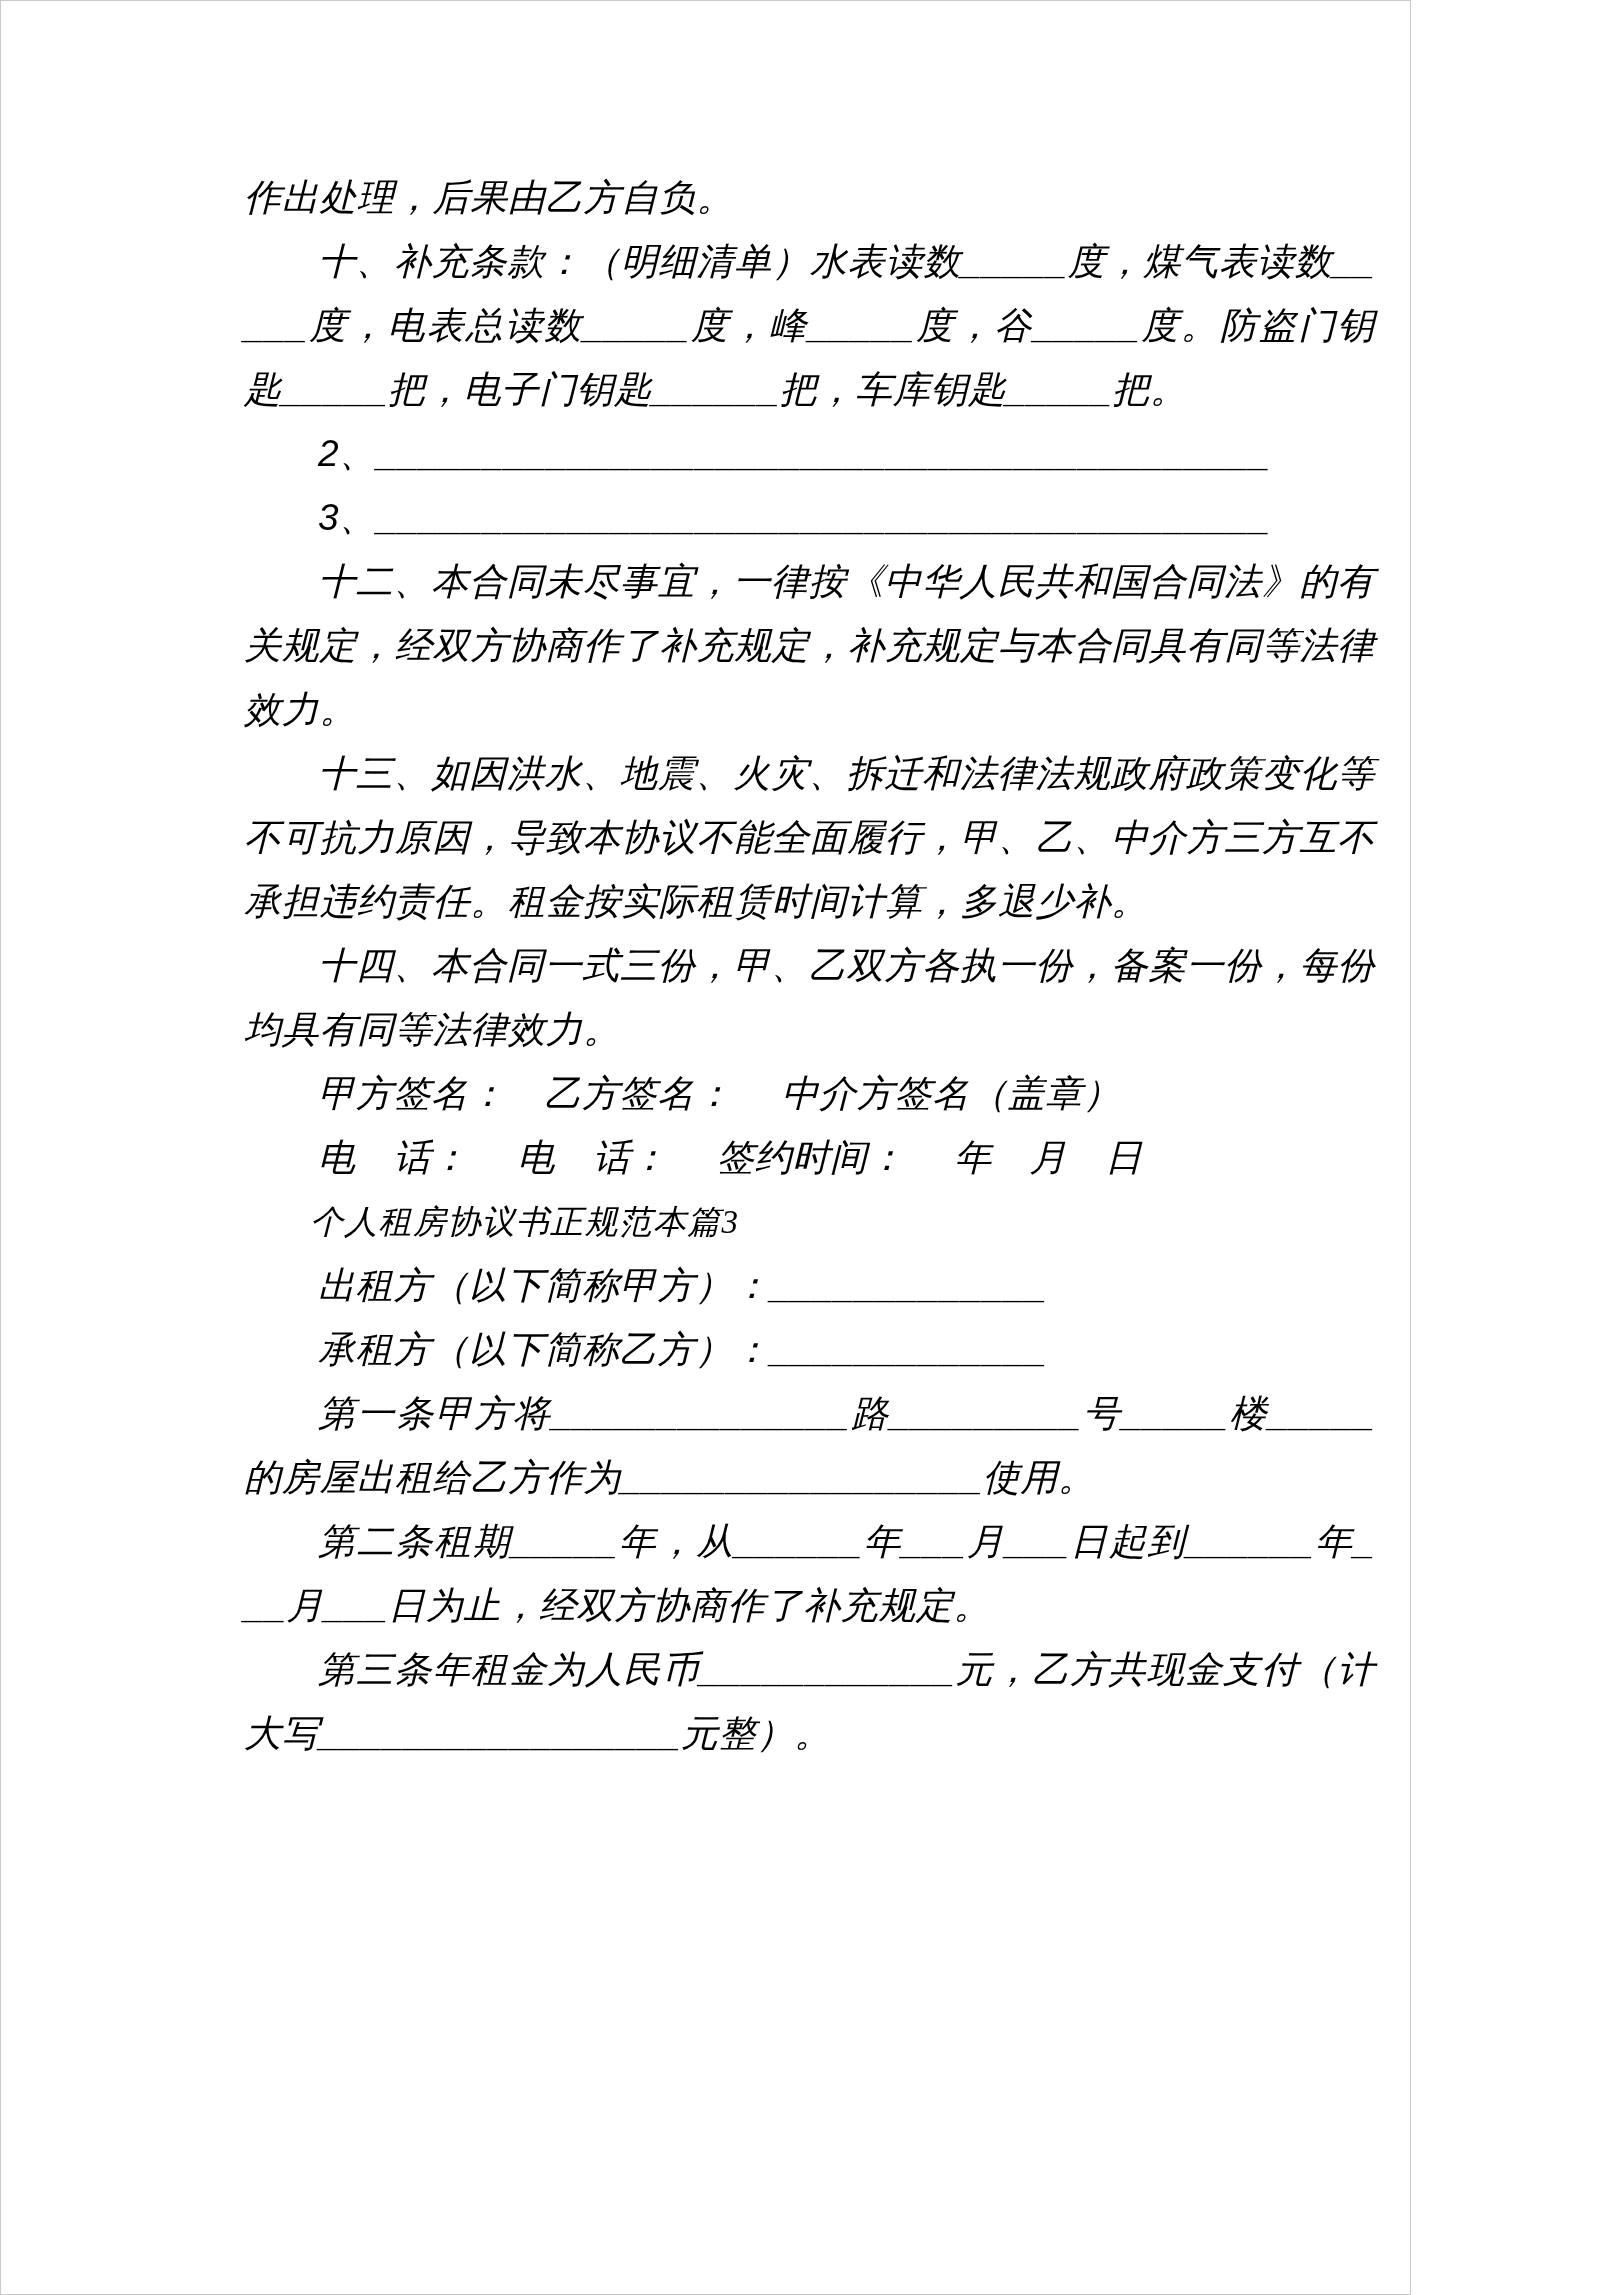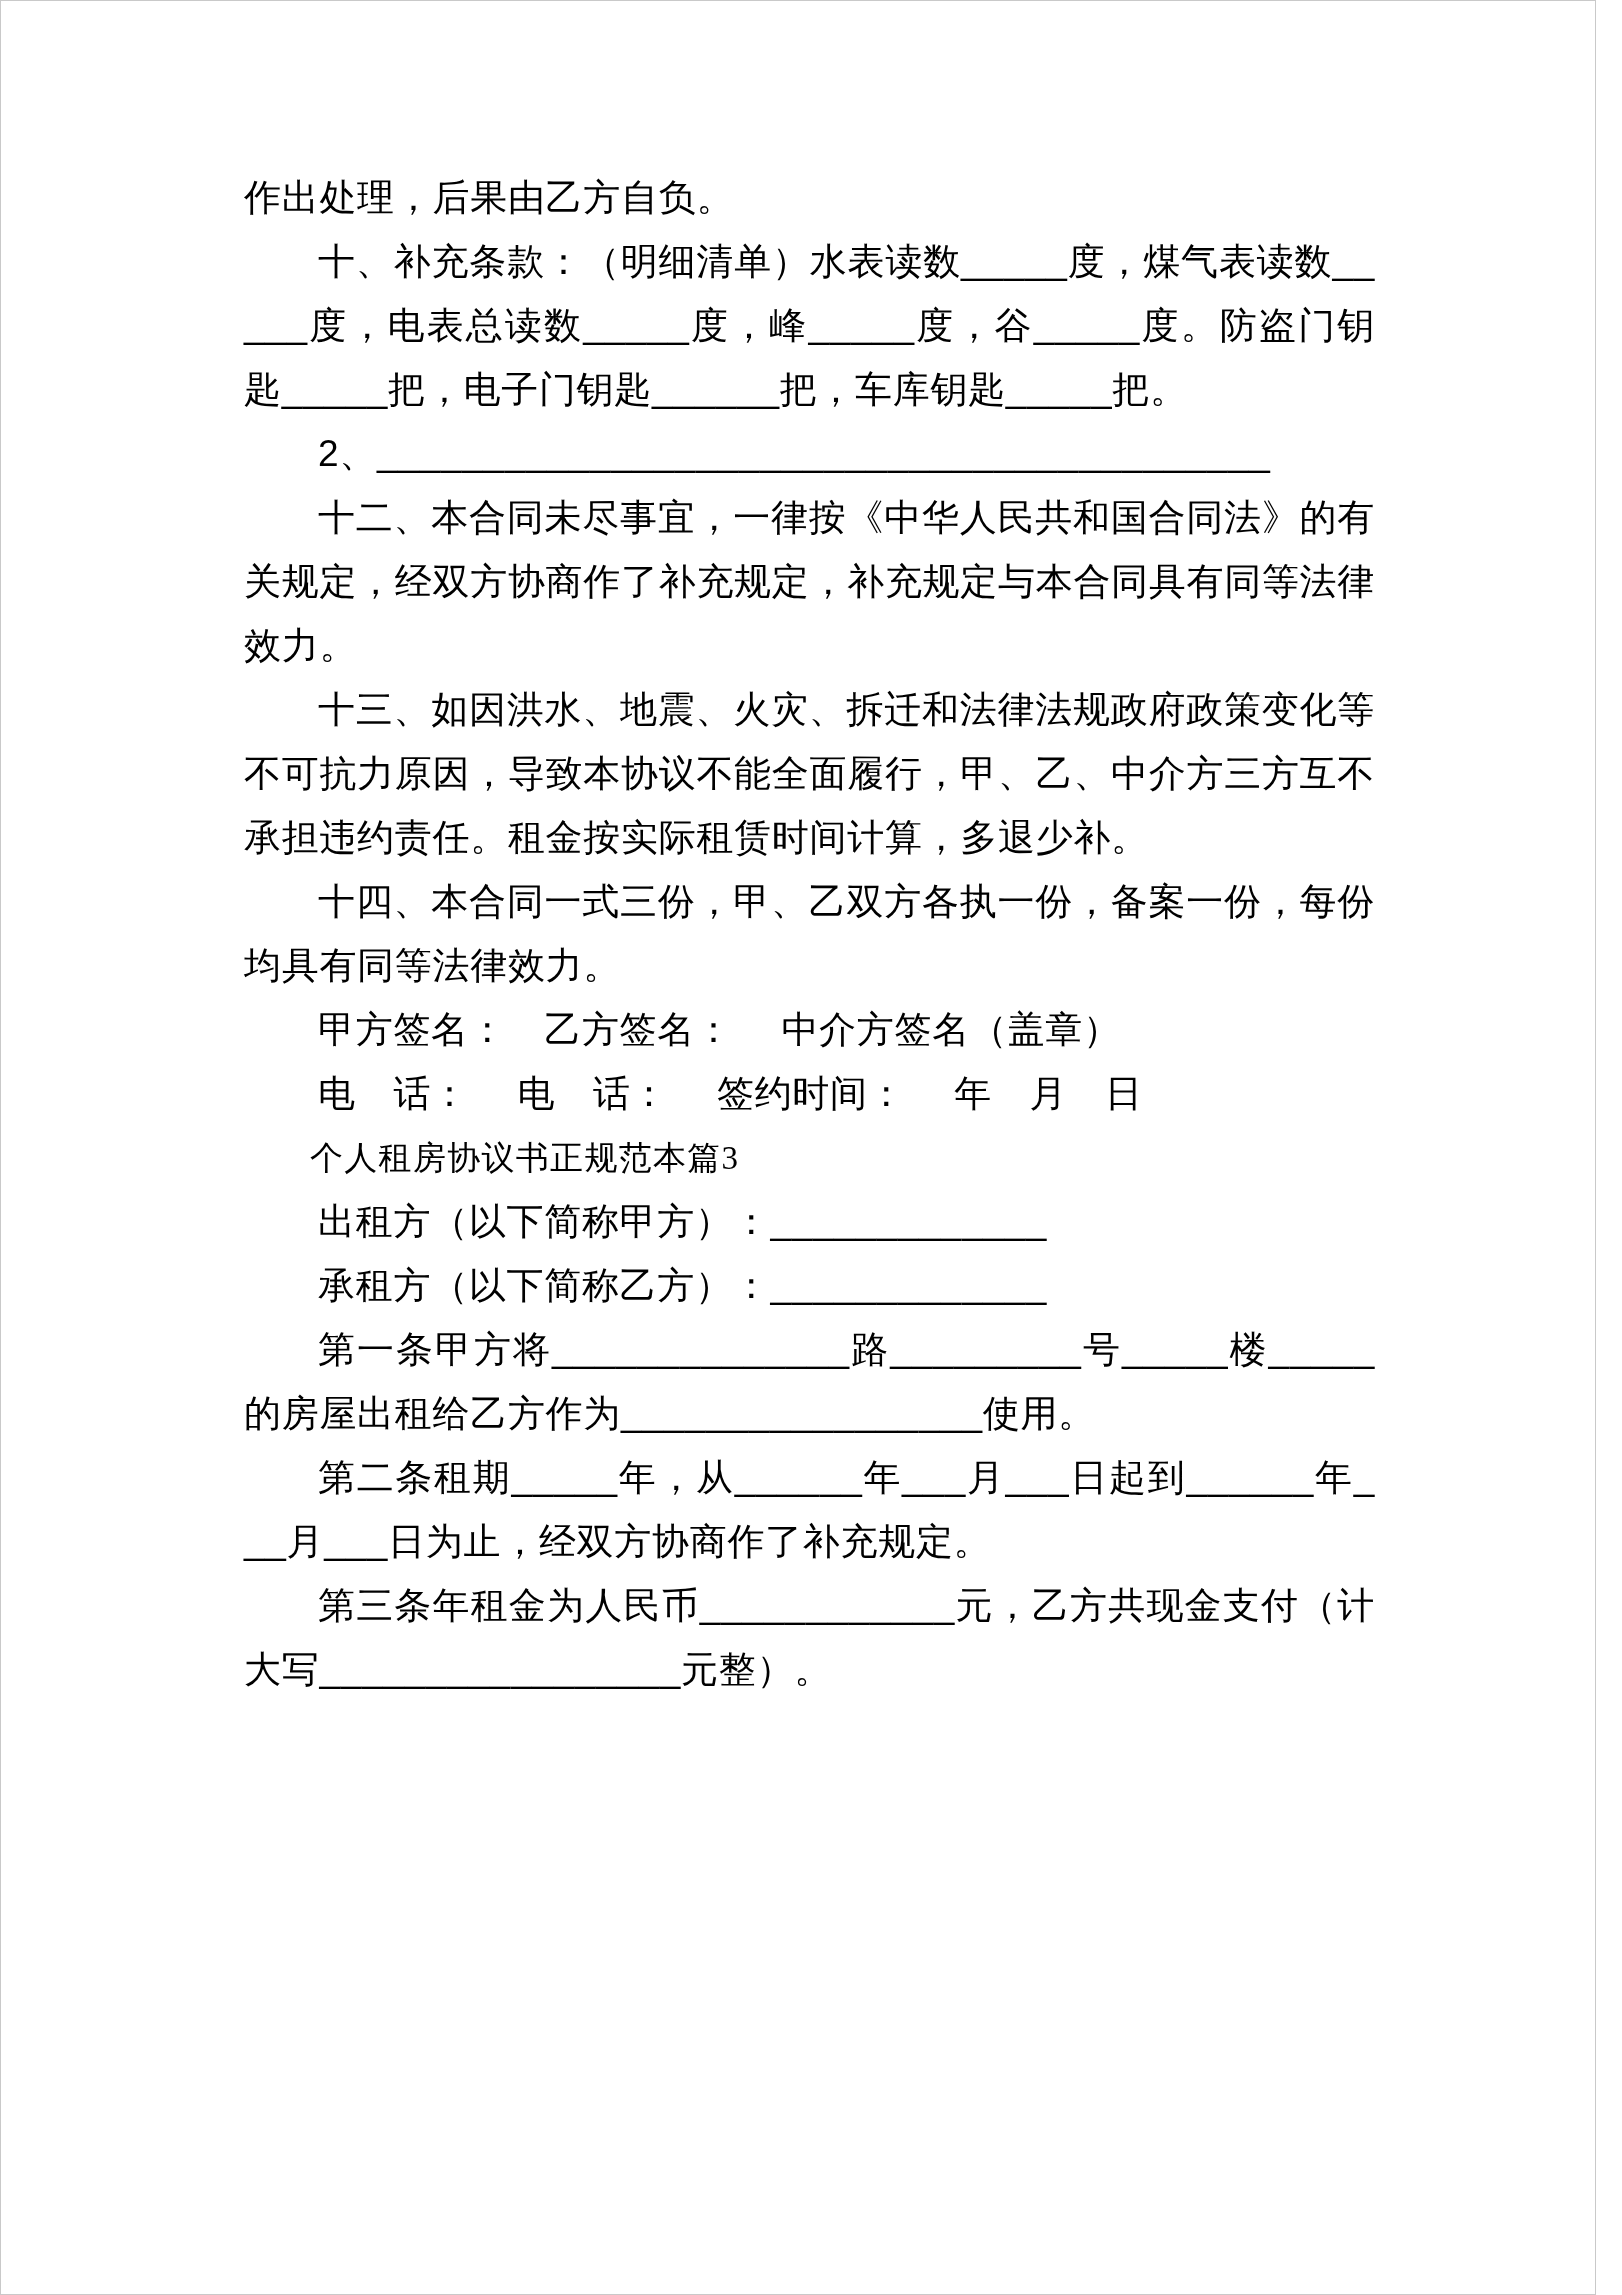--- a/index.html
+++ b/index.html
@@ -2,26 +2,27 @@
 <html style="font-size:10.5px"><head>
 <meta charset="utf-8">
 <style>
   html, body {
     margin: 0;
     padding: 0;
     background: #ffffff;
   }
   .page {
     position: relative;
-    width: 1596px;
+    width: 1411px;
     height: 2295px;
     box-sizing: border-box;
     background: #ffffff;
     border: 1.3px solid #c9c9c9;
     overflow: hidden;
+    font-style: italic;
   }
   .content {
     position: absolute;
     left: 243px;
     top: 165px;
     width: 1131px;
     font-family: "Liberation Sans", sans-serif;
     font-size: 37px;
     line-height: 64px;
     color: #000000;
@@ -44,20 +45,21 @@
   }
 </style>
 </head>
 <body>
 
 <div class="page" style="background: rgb(255, 255, 255); border-color: rgb(201, 201, 201); color: rgb(0, 0, 0);">
   <div class="content">
       <p class="">作出处理，后果由乙方自负。</p>
       <p class="indent ">十、补充条款：（明细清单）水表读数_____度，煤气表读数_____度，电表总读数_____度，峰_____度，谷_____度。防盗门钥匙_____把，电子门钥匙______把，车库钥匙_____把。</p>
       <p class="indent ">2、__________________________________________</p>
+      <p class="indent ">3、__________________________________________</p>
       <p class="indent ">十二、本合同未尽事宜，一律按《中华人民共和国合同法》的有关规定，经双方协商作了补充规定，补充规定与本合同具有同等法律效力。</p>
       <p class="indent ">十三、如因洪水、地震、火灾、拆迁和法律法规政府政策变化等不可抗力原因，导致本协议不能全面履行，甲、乙、中介方三方互不承担违约责任。租金按实际租赁时间计算，多退少补。</p>
       <p class="indent ">十四、本合同一式三份，甲、乙双方各执一份，备案一份，每份均具有同等法律效力。</p>
       <p class="indent ">甲方签名：　乙方签名：　 中介方签名（盖章）</p>
       <p class="indent ">电　话：　 电　话：　 签约时间：　 年　月　日</p>
       <p class="indent songti">个人租房协议书正规范本篇3</p>
       <p class="indent ">出租方（以下简称甲方）：_____________</p>
       <p class="indent ">承租方（以下简称乙方）：_____________</p>
       <p class="indent ">第一条甲方将______________路_________号_____楼_____的房屋出租给乙方作为_________________使用。</p>
       <p class="indent ">第二条租期_____年，从______年___月___日起到______年___月___日为止，经双方协商作了补充规定。</p>

